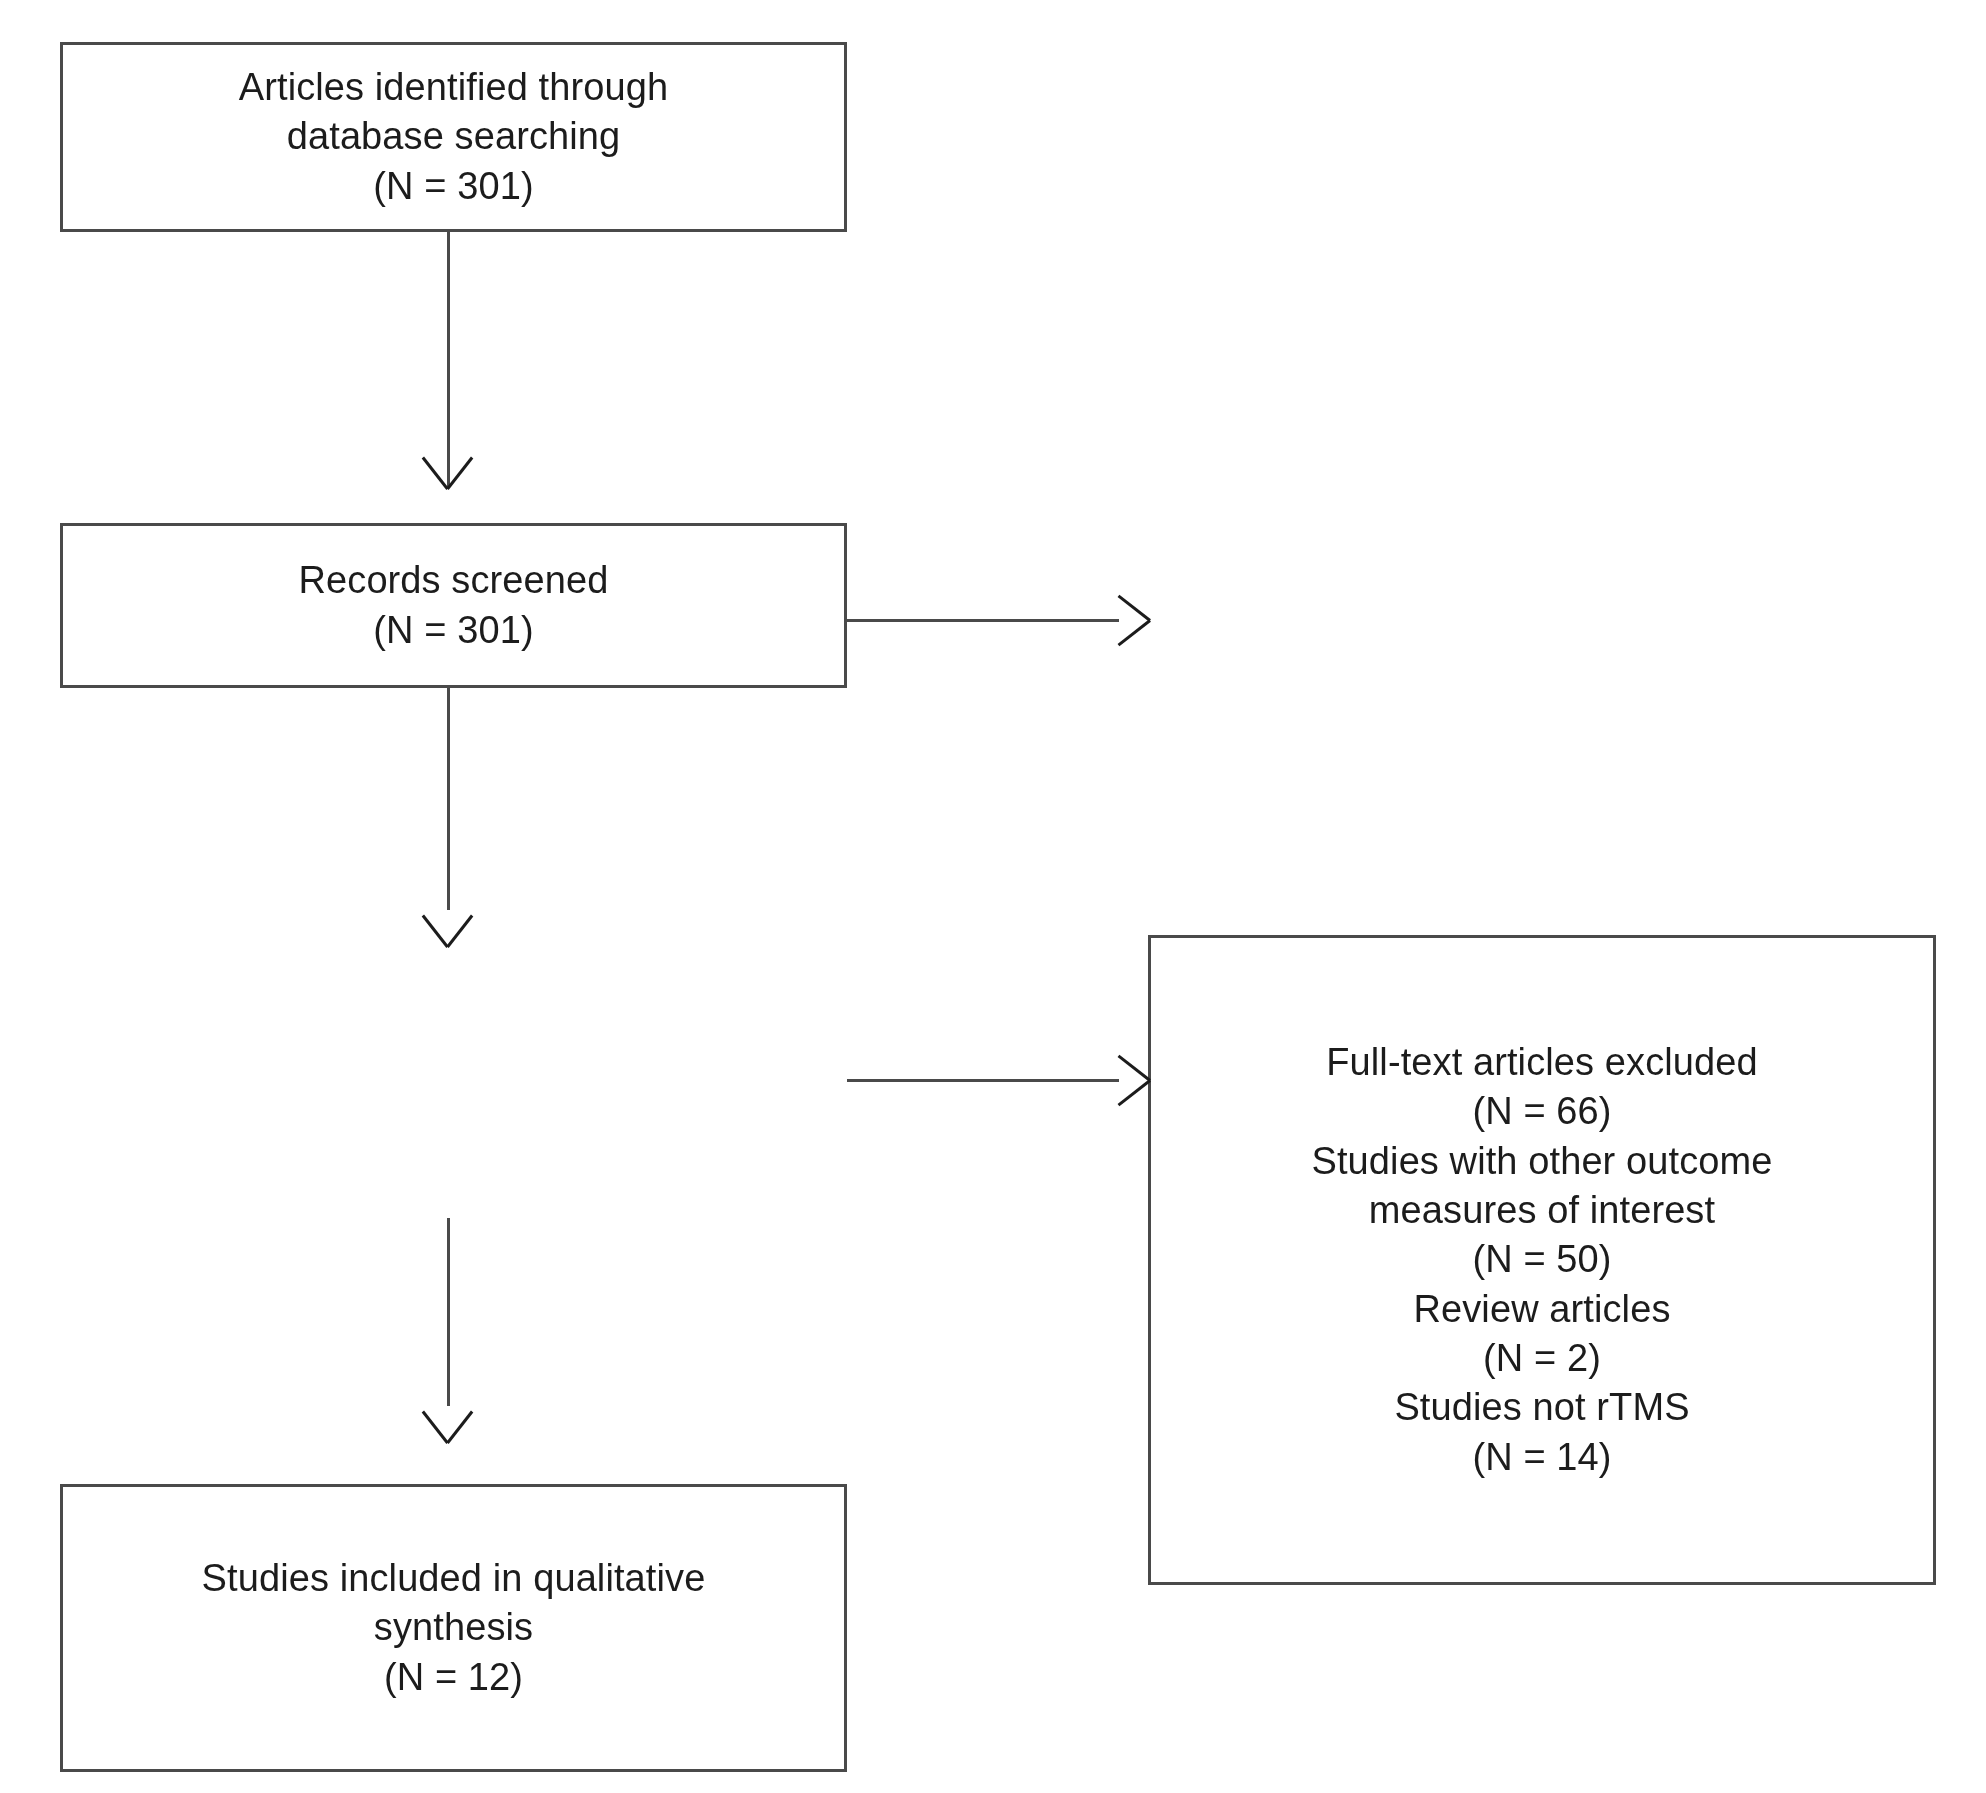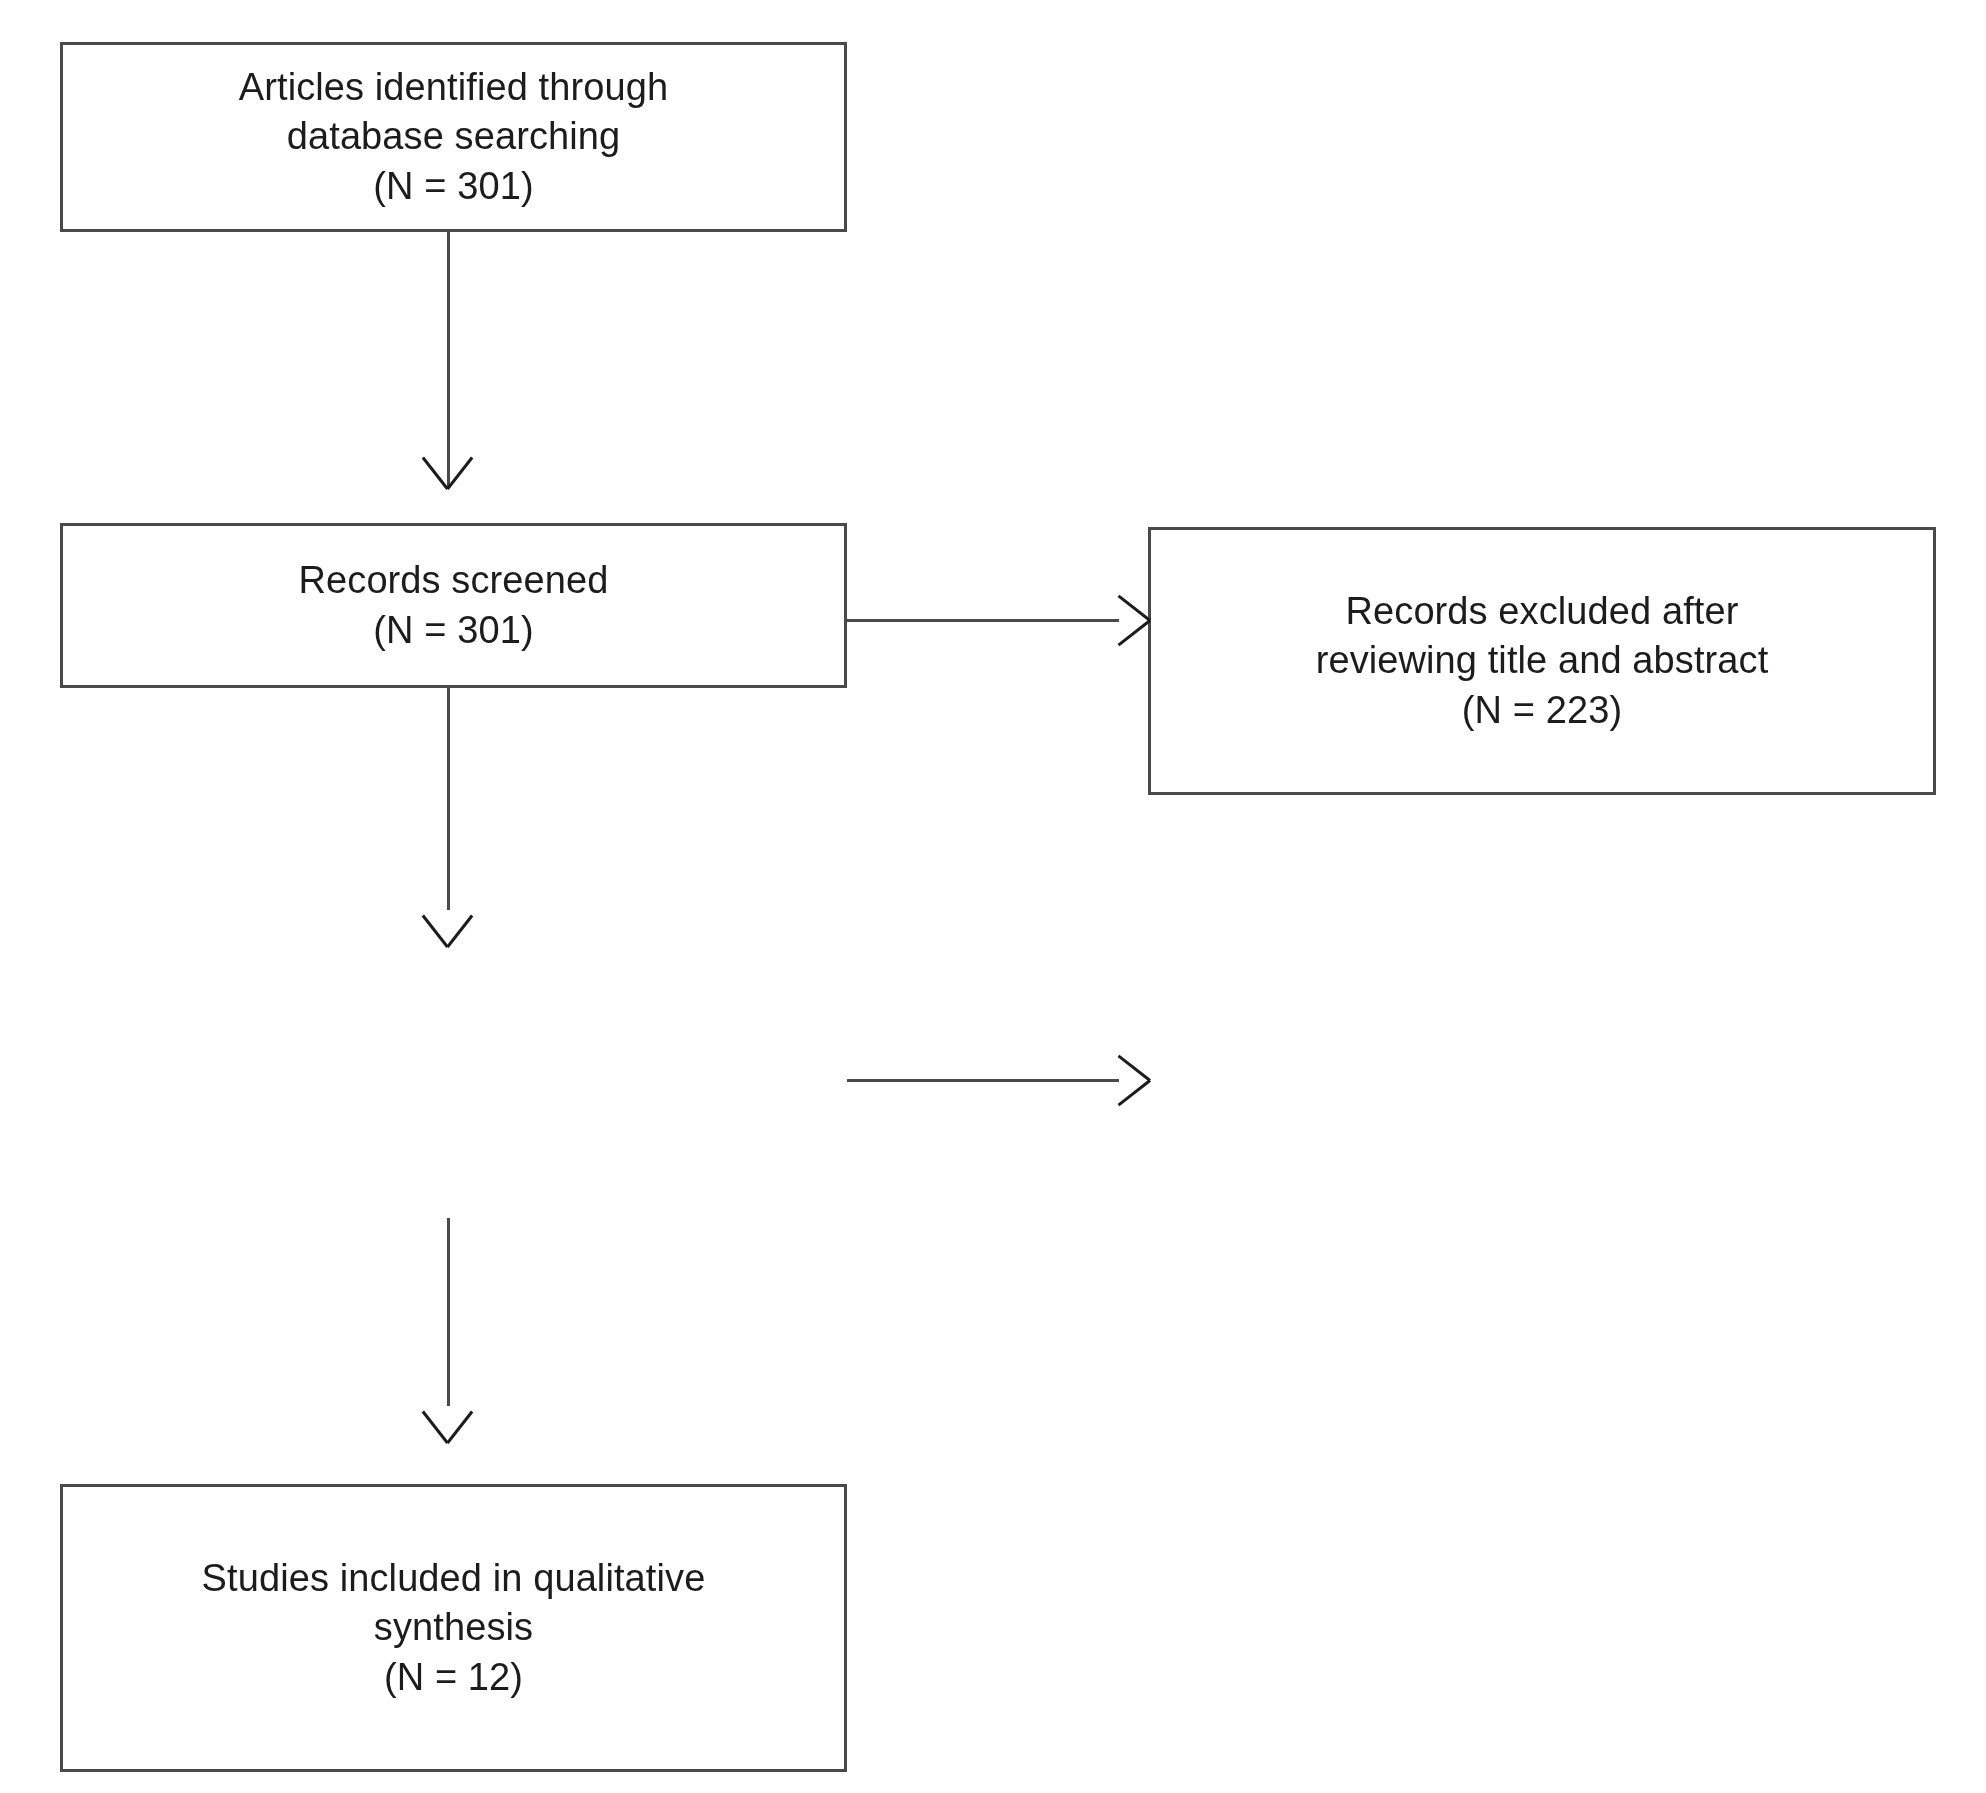--- a/index.html
+++ b/index.html
@@ -122,27 +122,33 @@
     <div class="box-text">Articles identified through
 database searching
 (N = 301)</div>
   </div>
 
   <div class="flow-box" id="box-screened">
     <div class="box-text">Records screened
 (N = 301)</div>
   </div>
 
-  <div class="flow-box" id="box-excluded-screen">
-    <div class="box-text">Records excluded after
-reviewing title and abstract
-(N = 223)</div>
-  </div>
 
 
+  <div class="flow-box" id="box-excluded-full">
+    <div class="box-text">Full-text articles excluded
+(N = 66)
+Studies with other outcome
+measures of interest
+(N = 50)
+Review articles
+(N = 2)
+Studies not rTMS
+(N = 14)</div>
+  </div>
 
   <div class="flow-box" id="box-included">
     <div class="box-text">Studies included in qualitative
 synthesis
 (N = 12)</div>
   </div>
 
   <div class="connector v-line" id="conn-v1"></div>
   <div class="arrow-down" id="arrow-v1"></div>
 

